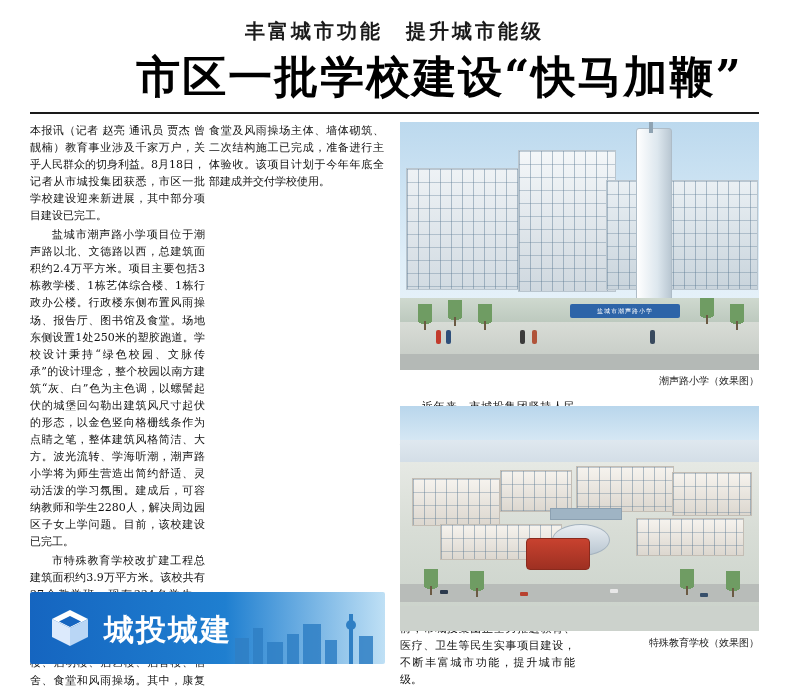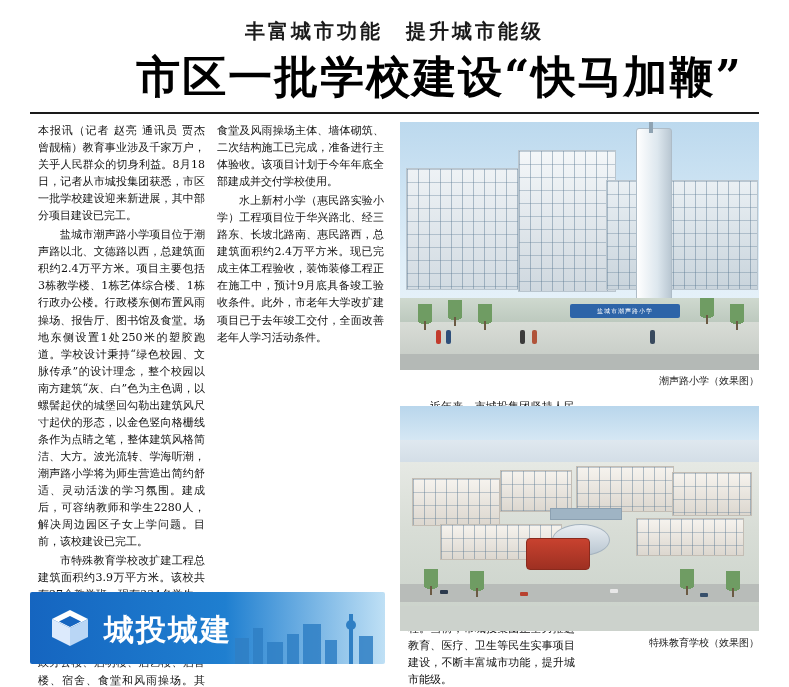--- a/index.html
+++ b/index.html
@@ -46,21 +46,21 @@
   
   .col{
     position:absolute;
     font-family:"DejaVu Serif","Liberation Serif",serif;
     font-size:11px;
     line-height:1.55;
     color:#111;
     text-align:justify;
     text-justify:inter-ideograph;
   }
-  .col p{margin:0 0 2px 8px;text-indent:2em;}
+  .col p{margin:0 0 2px 0;text-indent:2em;}
   .col p.lead{text-indent:0;}
   .col1{left:30px;top:122px;width:175px;height:460px;}
   .col2{left:209px;top:122px;width:175px;height:480px;}
   .col3{left:400px;top:398px;width:175px;height:215px;}
   
   .photo{
     position:absolute;
     overflow:hidden;
     background:#cfe3f2;
   }
@@ -154,21 +154,20 @@
   <div class="rule"></div>
 
   <div class="col col1">
     <p class="lead">本报讯（记者 赵亮 通讯员 贾杰 曾靓楠）教育事业涉及千家万户，关乎人民群众的切身利益。8月18日，记者从市城投集团获悉，市区一批学校建设迎来新进展，其中部分项目建设已完工。</p>
     <p>盐城市潮声路小学项目位于潮声路以北、文德路以西，总建筑面积约2.4万平方米。项目主要包括3栋教学楼、1栋艺体综合楼、1栋行政办公楼。行政楼东侧布置风雨操场、报告厅、图书馆及食堂。场地东侧设置1处250米的塑胶跑道。学校设计秉持“绿色校园、文脉传承”的设计理念，整个校园以南方建筑“灰、白”色为主色调，以螺髻起伏的城堡回勾勒出建筑风尺寸起伏的形态，以金色竖向格栅线条作为点睛之笔，整体建筑风格简洁、大方。波光流转、学海听潮，潮声路小学将为师生营造出简约舒适、灵动活泼的学习氛围。建成后，可容纳教师和学生2280人，解决周边园区子女上学问题。目前，该校建设已完工。</p>
     <p>市特殊教育学校改扩建工程总建筑面积约3.9万平方米。该校共有27个教学班，现有334名学生、112名教职工，计划在学校改扩建工程建成后将延45个班教学使用。该项目新建康复训练中心、行政办公楼、启明楼、启艺楼、启音楼、宿舍、食堂和风雨操场。其中，康复训练中心、启明楼、行政办公楼正进行内装修施工，已即将交付；宿舍楼已完成主体验收，正在进行粉刷施工；食堂及风雨操场主体、墙体砌筑、二次结构施工已完成，准备进行主体验收。该项目计划于今年年底全部建成并交付学校使用。</p>
   </div>
 
   <div class="col col2">
     <p class="lead">食堂及风雨操场主体、墙体砌筑、二次结构施工已完成，准备进行主体验收。该项目计划于今年年底全部建成并交付学校使用。</p>
-    <p>水上新村小学（惠民路实验小学）工程项目位于华兴路北、经三路东、长坡北路南、惠民路西，总建筑面积约2.4万平方米。现已完成主体工程验收，装饰装修工程正在施工中，预计9月底具备竣工验收条件。此外，市老年大学改扩建项目已于去年竣工交付，全面改善老年人学习活动条件。</p>
   </div>
 
   <div class="col col3">
     <p>近年来，市城投集团坚持人民至上，聚焦民生实事，充分发挥城建主力军作用，高质高效代建一批教育重点项目，为盐城教育事业高质量发展提供坚强保障。据统计，该集团在建6个教育类政府代建项目，总建筑面积15.7万平方米，总投资达9.2亿元。在项目建设过程中，坚持质量导向，树立精品意识，弘扬工匠精神，引进新技术、新材料，新工艺，突出进度、质量、安全管控，努力打造一批“杨子杯”、星级绿色建筑等优质工程。当前，市城投集团正全力推进教育、医疗、卫生等民生实事项目建设，不断丰富城市功能，提升城市能级。</p>
   </div>
 
   <div class="photo photo1">
     <div class="sky"></div>
     <div class="p1-blockA">
         <div class="win-grid"></div>

